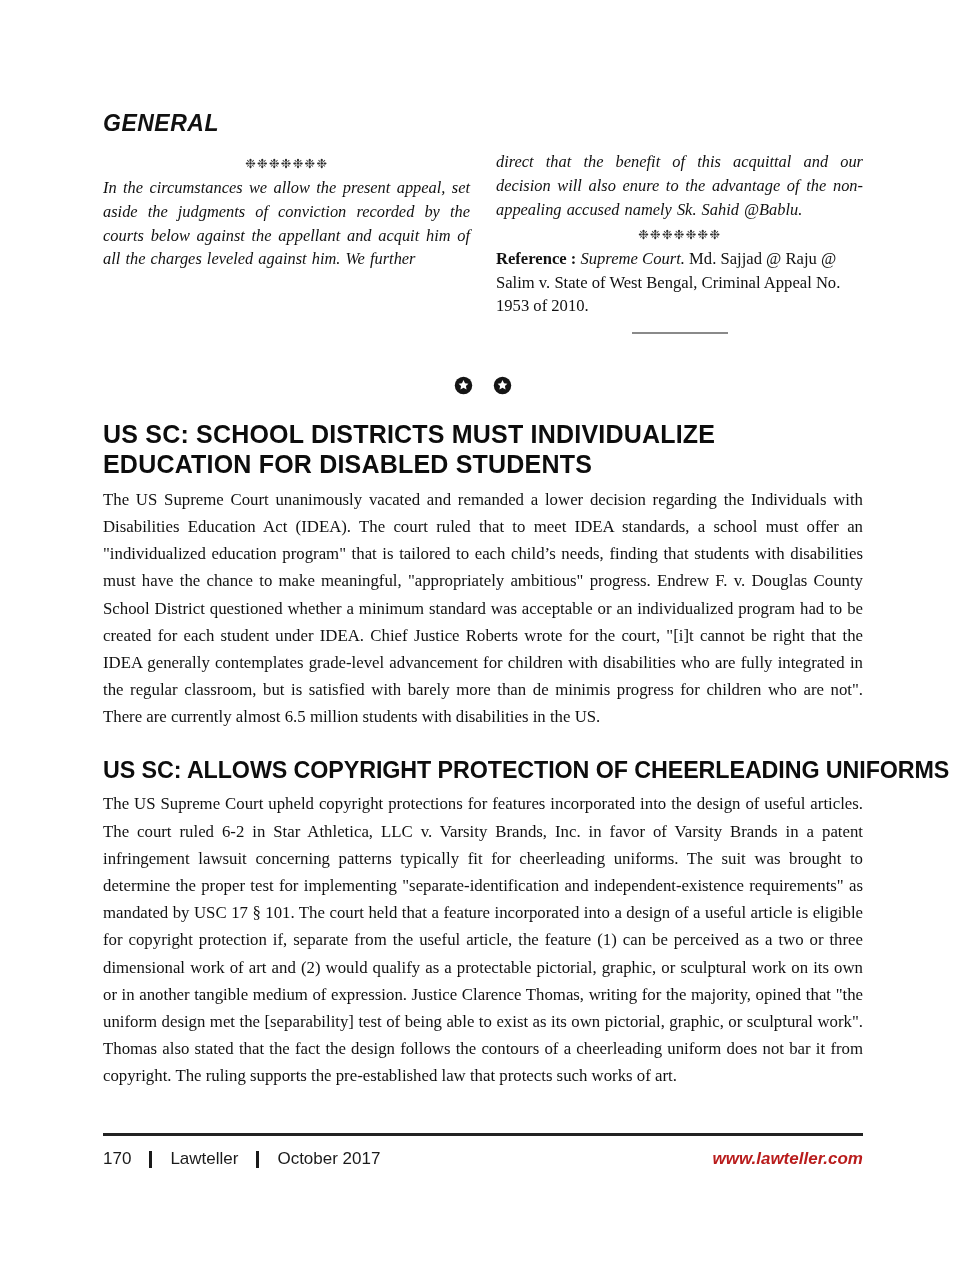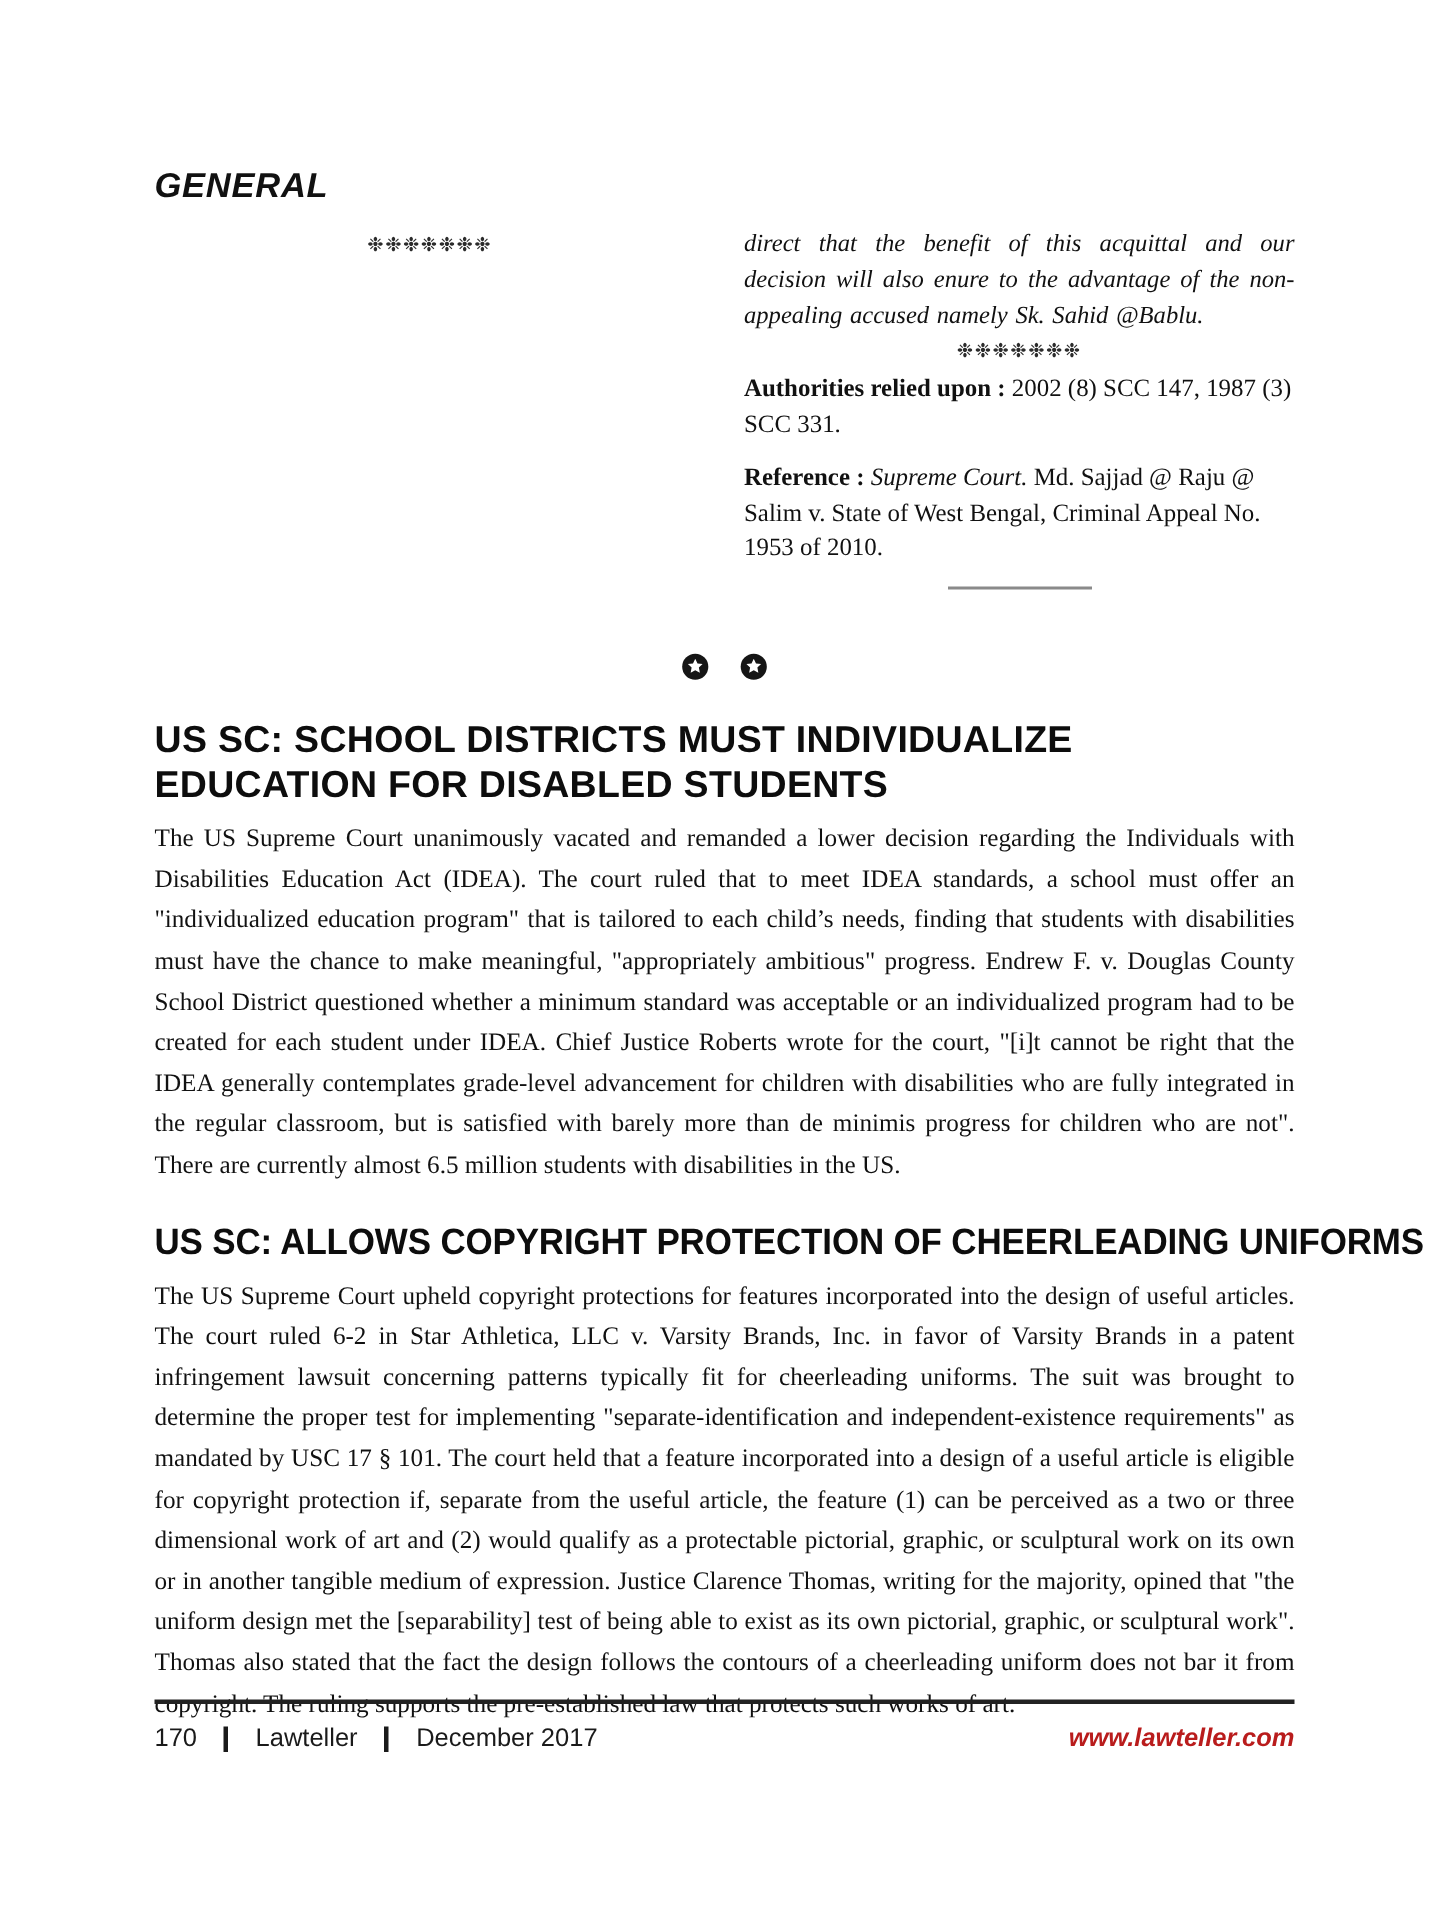--- a/index.html
+++ b/index.html
@@ -182,30 +182,27 @@
 <body>
 
 <div class="page">
 
   <h1 class="section-title">GENERAL</h1>
 
   <div class="two-col">
 
     <div class="col">
       <div class="stars-divider">❉❉❉❉❉❉❉</div>
+      <p class="jtext spaced">In the circumstances we allow the present appeal, set aside the judgments of conviction recorded by the courts below against the appellant and acquit him of all the charges leveled against him. We further</p>
     </div>
 
     <div class="col">
       <p class="jtext spaced">direct that the benefit of this acquittal and our decision will also enure to the advantage of the non-appealing accused namely Sk. Sahid @Bablu.</p>
       <div class="stars-divider">❉❉❉❉❉❉❉</div>
 
-      <p class="ref-block">
-        <span class="lbl">Authorities relied upon :</span>
-        <span>2002 (8) SCC 147, 1987 (3) SCC 331.</span>
-      </p>
 
       <p class="ref-block">
         <span class="lbl">Reference :</span>
         <span class="ital">Supreme Court.</span>
         <span>Md. Sajjad @ Raju @ Salim v. State of West Bengal, Criminal Appeal No. 1953 of 2010.</span>
       </p>
 
       <div class="short-rule"></div>
     </div>
   </div>
@@ -236,19 +233,19 @@
   </div>
 
   <div class="footer">
     <div class="footer-rule"></div>
     <div class="footer-row">
       <div class="footer-left">
         <span>170</span>
         <span class="vbar"></span>
         <span>Lawteller</span>
         <span class="vbar"></span>
-        <span>December 2017</span>
+        <span>October 2017</span>
       </div>
       <div class="footer-right">www.lawteller.com</div>
     </div>
   </div>
 
 </div>
 
 </body></html>

